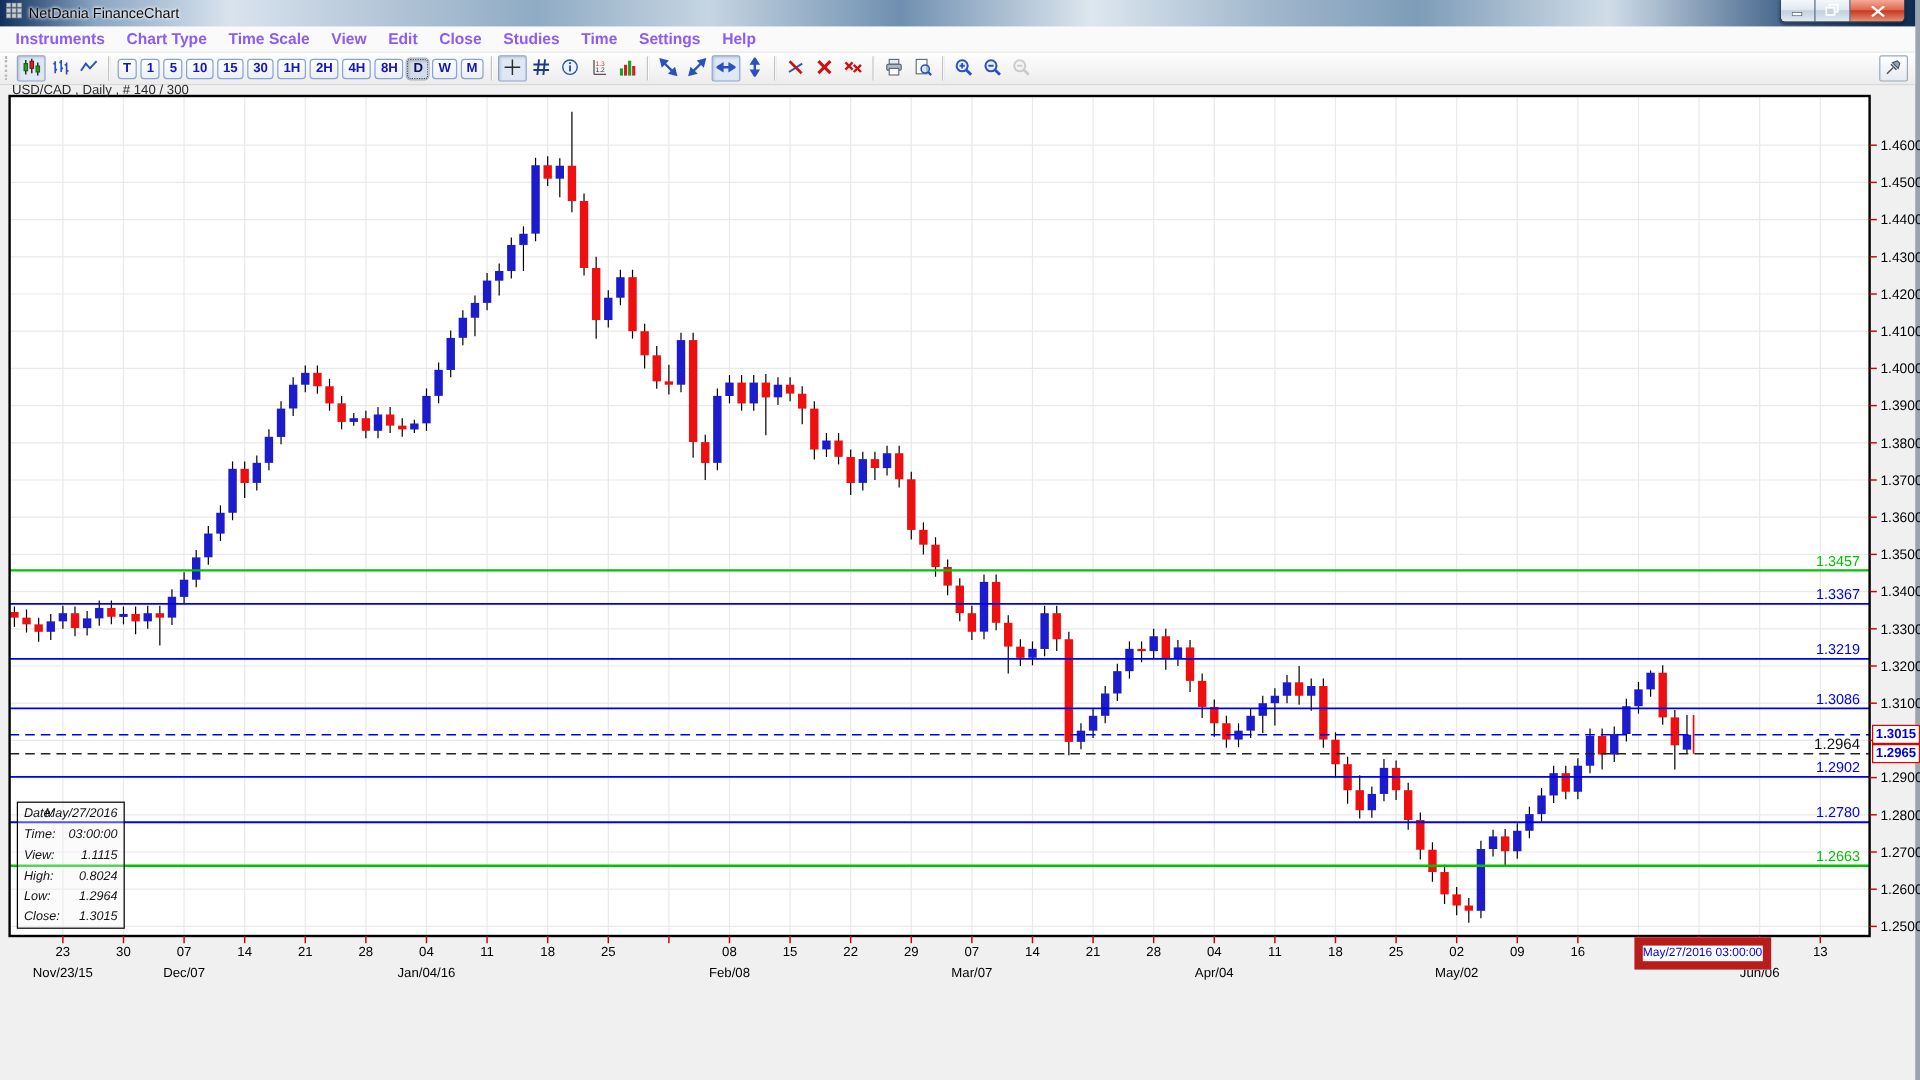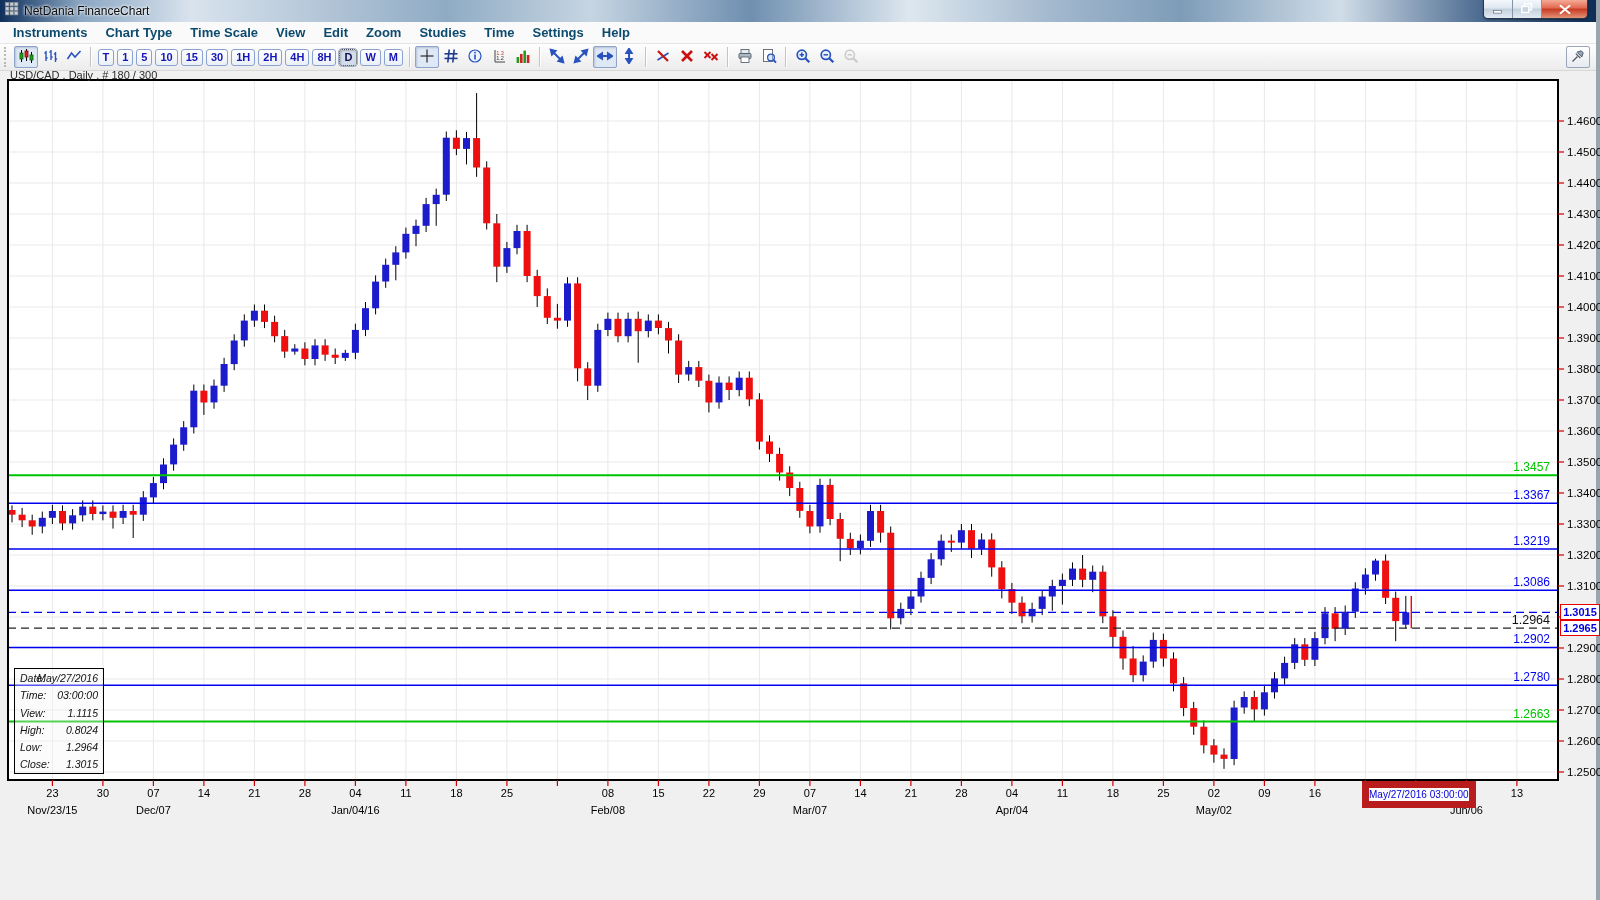--- a/index.html
+++ b/index.html
@@ -10,21 +10,21 @@
   .titlebar{position:relative;height:22px;display:flex;align-items:center;padding-left:5px;
     background:linear-gradient(90deg,#10305c 0%,#8aa6c2 5%,#d9e3ee 12%,#b4c6d8 20%,#8fabc4 28%,#c6d5e2 37%,#6f8fb0 47%,#dde7ef 57%,#a2b8cd 66%,#7e9cb8 74%,#d0dde8 84%,#49688e 93%,#0e2c54 100%);}
   .titlebar .title{font-size:12px;color:#0a0a0a;margin-left:5px;text-shadow:0 0 3px #fff,0 0 3px #fff;}
   .win-controls{position:absolute;right:8px;top:0;display:flex;border-radius:0 0 5px 5px;overflow:hidden;border:1px solid #24384e;border-top:none;box-shadow:0 1px 2px rgba(0,0,0,.35);}
   .win-btn{width:29px;height:18px;display:flex;align-items:center;justify-content:center;border:none;padding:0;cursor:default;
     background:linear-gradient(180deg,#f4f8fc 0%,#dfe7f0 45%,#c2cfdd 50%,#e3ebf3 100%);border-right:1px solid #8494a6;}
   .win-btn.close{width:45px;background:linear-gradient(180deg,#f4ab97 0%,#e2674f 45%,#c63a22 50%,#e59274 100%);border-right:none;}
 
   
   .menubar{height:21px;background:#fafafa;border-bottom:1px solid #e6e6e6;display:flex;align-items:center;padding-left:4px;}
-  .menu-item{font-size:13px;font-weight:bold;color:#0c4a6e;padding:1px 9px;}
+  .menu-item{font-size:13px;font-weight:bold;color:#8b5cf6;padding:1px 9px;}
 
   
   .toolbar{position:relative;height:26px;background:linear-gradient(#fefefe,#ececec);border-bottom:1px solid #d8d8d8;display:flex;align-items:center;padding:0 4px;}
   .tb-grip{width:4px;height:20px;margin-right:4px;border-left:2px dotted #b9b9b9;}
   .tb-btn{width:24px;height:22px;display:flex;align-items:center;justify-content:center;border:1px solid transparent;border-radius:2px;background:transparent;padding:0;}
   .tb-btn.pressed{border:1px solid #8ea4c8;background:#dfe8f5;box-shadow:inset 1px 1px 2px rgba(60,80,120,.25);}
   .tb-btn.disabled{opacity:.45;}
   .tf-btn{min-width:14px;height:17px;margin:0 1.5px;padding:0 4px;display:flex;align-items:center;justify-content:center;
     border:1px solid #8aa2cf;border-radius:3px;background:linear-gradient(#ffffff,#eaf0f9);color:#1616b6;font-weight:bold;font-size:11px;}
   .tf-btn.selected{background:#d3dce9;border:1px dotted #444;color:#0d0d50;box-shadow:inset 1px 1px 2px rgba(0,0,0,.2);outline:1px solid #9fb0c8;}
@@ -87,21 +87,21 @@
         </button>
     </div>
   </div>
 
   <div class="menubar" id="menubar">
       <span class="menu-item">Instruments</span>
       <span class="menu-item">Chart Type</span>
       <span class="menu-item">Time Scale</span>
       <span class="menu-item">View</span>
       <span class="menu-item">Edit</span>
-      <span class="menu-item">Zoom</span>
+      <span class="menu-item">Close</span>
       <span class="menu-item">Studies</span>
       <span class="menu-item">Time</span>
       <span class="menu-item">Settings</span>
       <span class="menu-item">Help</span>
     </div>
 
   <div class="toolbar" id="toolbar">
     <span class="tb-grip"></span>
   <button class="tb-btn pressed">
         <span><svg width="17" height="16" viewBox="0 0 17 16">
@@ -297,21 +297,21 @@
         <button class="tb-btn" style="border: 1px solid rgb(154, 167, 184); background: linear-gradient(rgb(255, 255, 255), rgb(230, 235, 242));">
           <span><svg width="16" height="16" viewBox="0 0 16 16">
               <line x1="2.5" y1="13.5" x2="7.5" y2="8.5" stroke="#555" stroke-width="1.3"></line>
               <path d="M7 4.2 L11.8 9 L13.2 4.8 L11.2 2.8 Z" fill="#93a5b8" stroke="#44505c" stroke-width="0.9"></path>
               <line x1="5.8" y1="5.6" x2="10.4" y2="10.2" stroke="#44505c" stroke-width="1.2"></line>
             </svg></span>
         </button>
       </span>
     </div>
 
-  <div class="chart-instrument">USD/CAD , Daily , # 180 / 300</div>
+  <div class="chart-instrument">USD/CAD , Daily , # 140 / 300</div>
 
   <svg id="chart-svg" width="1600" height="760">
       <rect x="8" y="10" width="1550" height="700" fill="#ffffff"></rect>
       <line x1="52.4" y1="10" x2="52.4" y2="710" stroke="#e9e9e9" stroke-width="1"></line>
       <line x1="102.89999999999999" y1="10" x2="102.89999999999999" y2="710" stroke="#e9e9e9" stroke-width="1"></line>
       <line x1="153.4" y1="10" x2="153.4" y2="710" stroke="#e9e9e9" stroke-width="1"></line>
       <line x1="203.9" y1="10" x2="203.9" y2="710" stroke="#e9e9e9" stroke-width="1"></line>
       <line x1="254.39999999999998" y1="10" x2="254.39999999999998" y2="710" stroke="#e9e9e9" stroke-width="1"></line>
       <line x1="304.9" y1="10" x2="304.9" y2="710" stroke="#e9e9e9" stroke-width="1"></line>
       <line x1="355.4" y1="10" x2="355.4" y2="710" stroke="#e9e9e9" stroke-width="1"></line>

